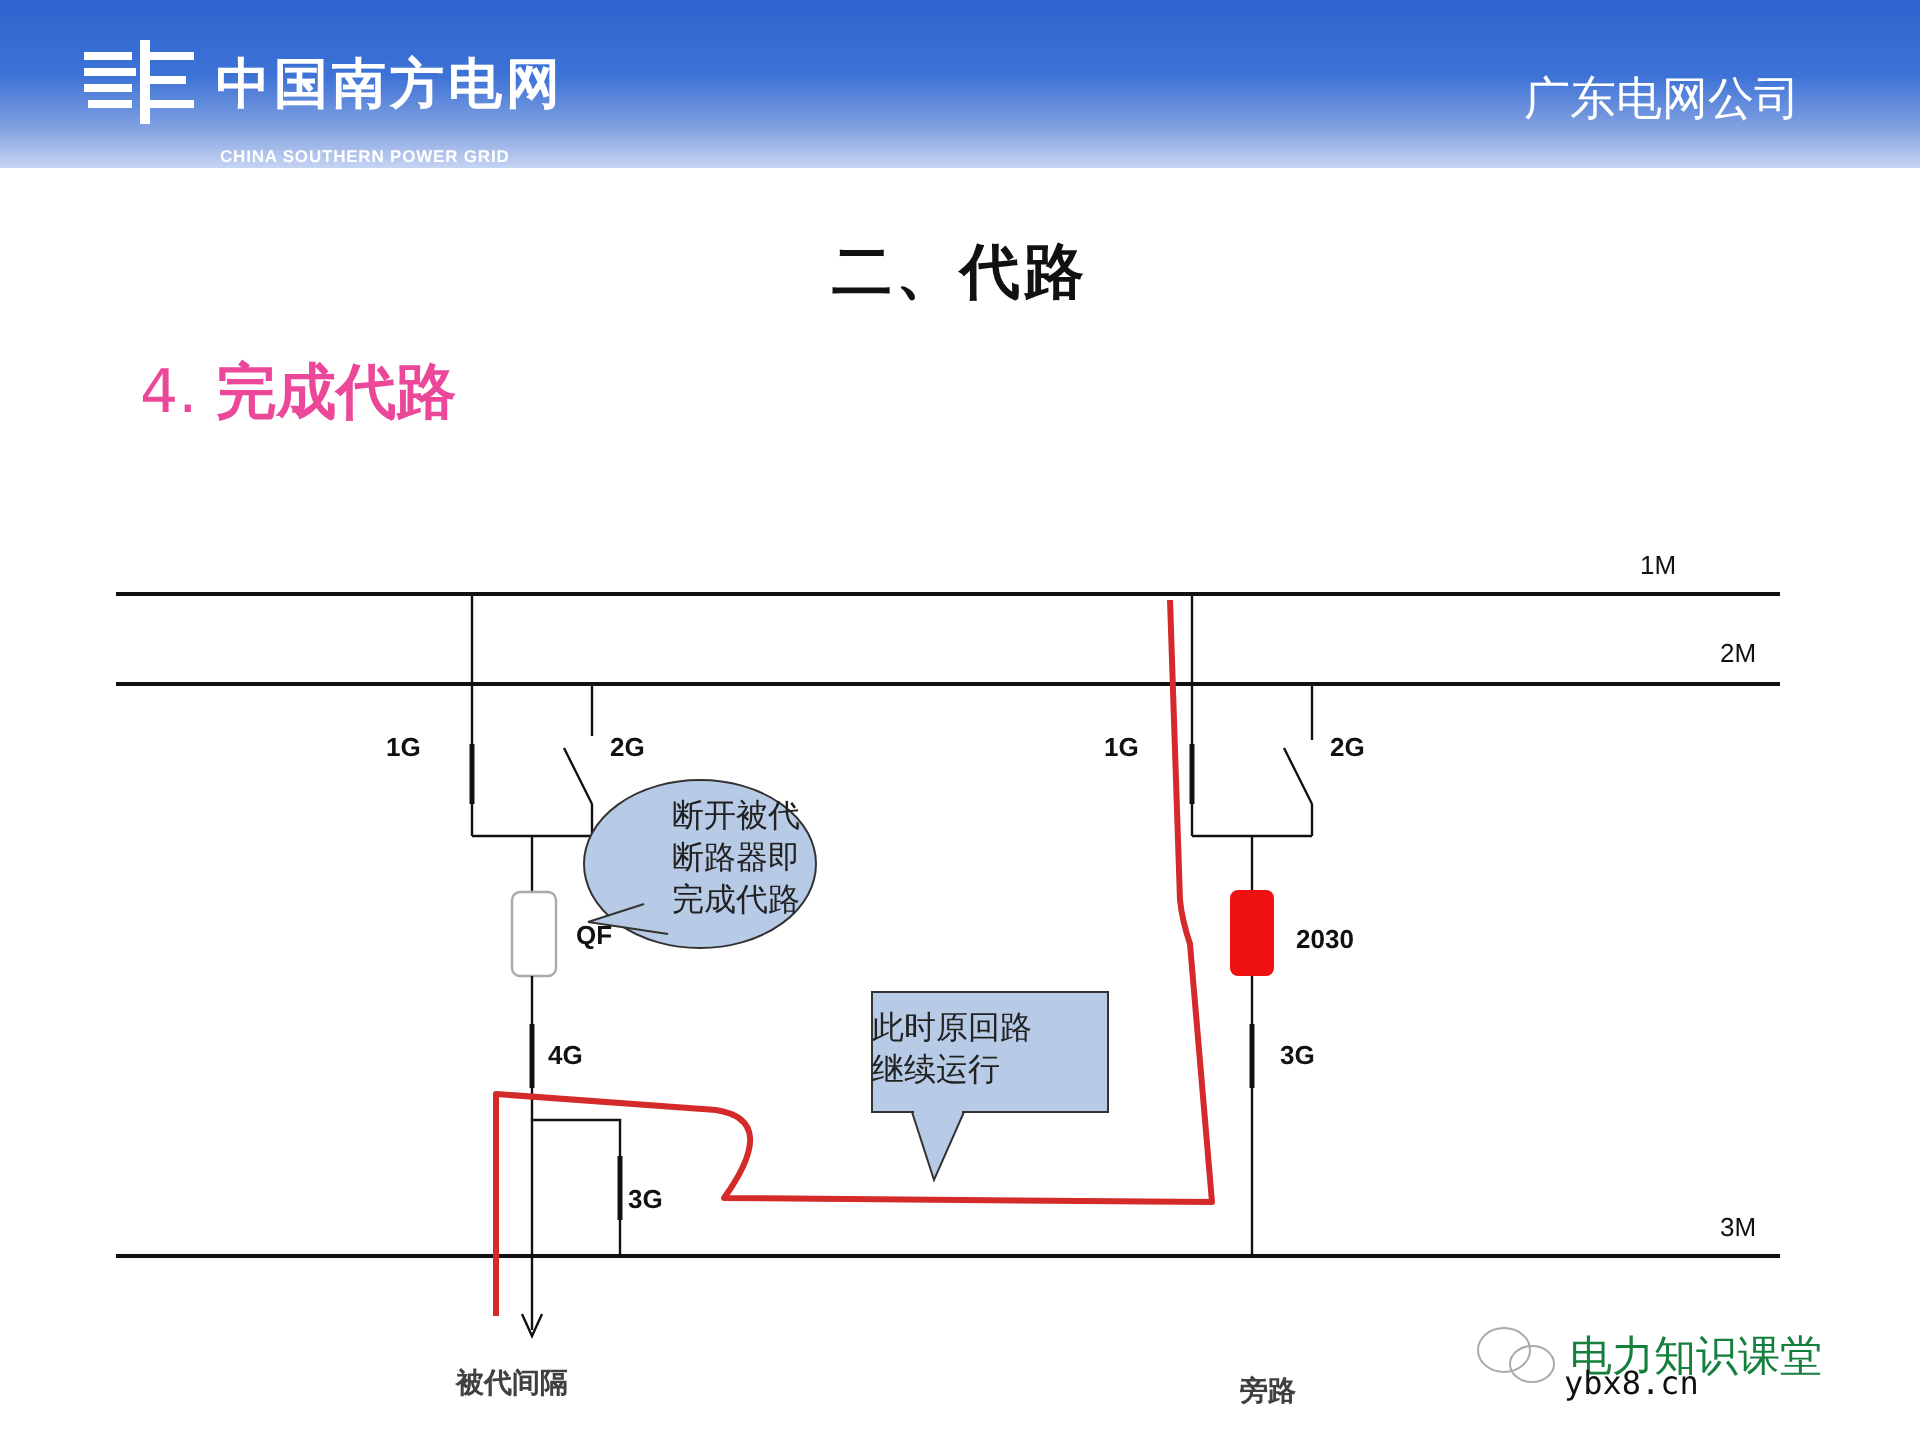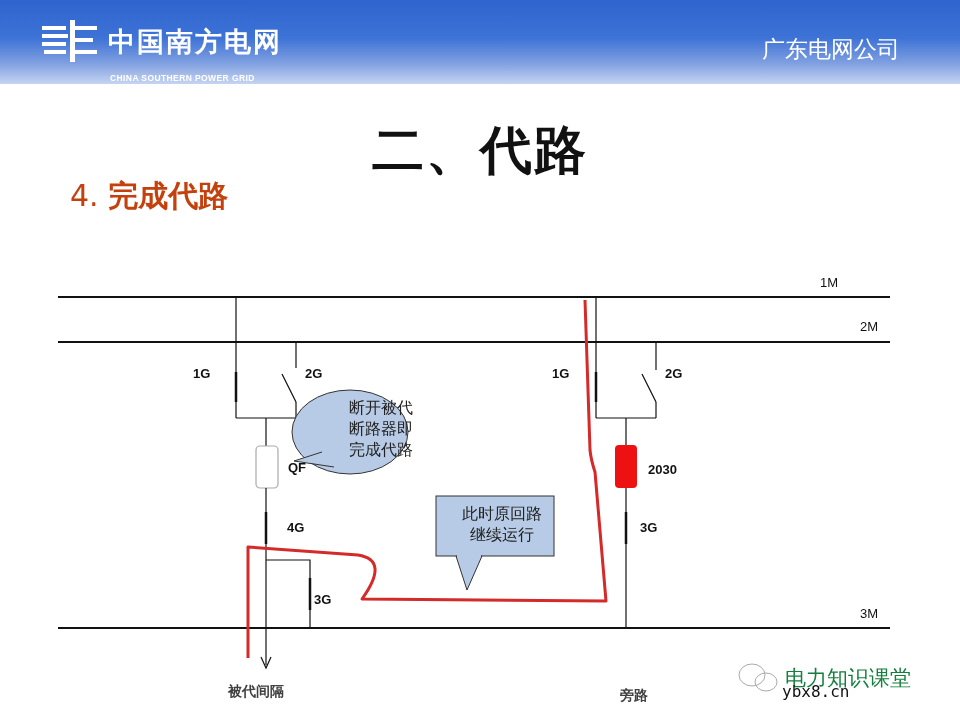--- a/index.html
+++ b/index.html
@@ -2,27 +2,27 @@
 <html><head>
 <meta charset="utf-8">
 <style>
   html,body{margin:0;padding:0;}
   body{width:960px;height:720px;position:relative;overflow:hidden;background:#fff;font-family:"Liberation Sans","DejaVu Sans",sans-serif;}
   .header{position:absolute;left:0;top:0;width:960px;height:84px;background:linear-gradient(to bottom,#2f64cf 0%,#3d72d6 45%,#7f9fe0 75%,#c6d4f2 100%);}
   .logo{position:absolute;left:42px;top:20px;width:60px;height:42px;}
   .brand-cn{position:absolute;left:108px;top:24px;color:#fff;font-size:27px;font-weight:bold;letter-spacing:2px;font-family:"DejaVu Sans",sans-serif;}
   .brand-en{position:absolute;left:110px;top:54px;color:#fff;font-size:8.5px;font-weight:bold;letter-spacing:0.4px;margin-top:19px;}
   .company{position:absolute;right:60px;top:34px;color:#fff;font-size:23px;font-family:"DejaVu Sans",sans-serif;}
-  .title{position:absolute;left:0;width:960px;top:116px;text-align:center;font-size:52px;font-weight:bold;color:#111;font-family:"DejaVu Sans",sans-serif;letter-spacing:2px;}
-  .subtitle{position:absolute;left:70px;top:176px;font-size:30px;color:#c2410c;font-family:"DejaVu Sans",sans-serif;}
+  .title{position:absolute;left:0;width:960px;top:116px;text-align:center;font-size:30px;font-weight:bold;color:#111;font-family:"DejaVu Sans",sans-serif;letter-spacing:2px;}
+  .subtitle{position:absolute;left:70px;top:176px;font-size:30px;color:#ec4899;font-family:"DejaVu Sans",sans-serif;}
   .subtitle b{font-weight:bold;}
   svg.diagram{position:absolute;left:0;top:0;}
   .lbl{position:absolute;font-size:13px;font-weight:bold;color:#111;}
   .bus{position:absolute;font-size:13px;color:#111;}
-  .callout-text{position:absolute;font-size:16px;color:#222;text-align:center;line-height:21px;font-family:"DejaVu Sans",sans-serif;}
+  .callout-text{position:absolute;font-size:16px;color:#222;line-height:21px;font-family:"DejaVu Sans",sans-serif;}
   .bottom-lbl{position:absolute;font-size:14px;font-weight:bold;color:#404040;font-family:"DejaVu Sans",sans-serif;}
   .wm{position:absolute;left:785px;top:664px;font-size:21px;color:#15803d;font-family:"DejaVu Sans",sans-serif;}
   .wm-url{position:absolute;left:782px;top:682px;font-size:16px;color:#111;font-family:"DejaVu Sans Mono",monospace;}
 </style>
 </head>
 <body>
 
 <div class="header">
   <svg class="logo" viewBox="0 0 60 42">
     <rect x="0" y="6" width="24" height="4" fill="#fff"></rect>
@@ -101,21 +101,21 @@
   </g>
 </svg>
 
 <div class="bus" style="left:820px;top:275px">1M</div>
 <div class="bus" style="left:860px;top:319px">2M</div>
 <div class="bus" style="left:860px;top:606px">3M</div>
 
 <div class="lbl" style="left:193px;top:366px">1G</div>
 <div class="lbl" style="left:305px;top:366px">2G</div>
 <div class="lbl" style="left:288px;top:460px">QF</div>
-<div class="lbl" style="left:287px;top:520px">4G</div>
+<div class="lbl" style="left:274px;top:520px">4G</div>
 <div class="lbl" style="left:314px;top:592px">3G</div>
 
 <div class="lbl" style="left:552px;top:366px">1G</div>
 <div class="lbl" style="left:665px;top:366px">2G</div>
 <div class="lbl" style="left:648px;top:462px">2030</div>
 <div class="lbl" style="left:640px;top:520px">3G</div>
 
 <div class="callout-text" style="left:336px;top:397px;width:90px;">
   <div>断开被代</div>
   <div>断路器即</div>

